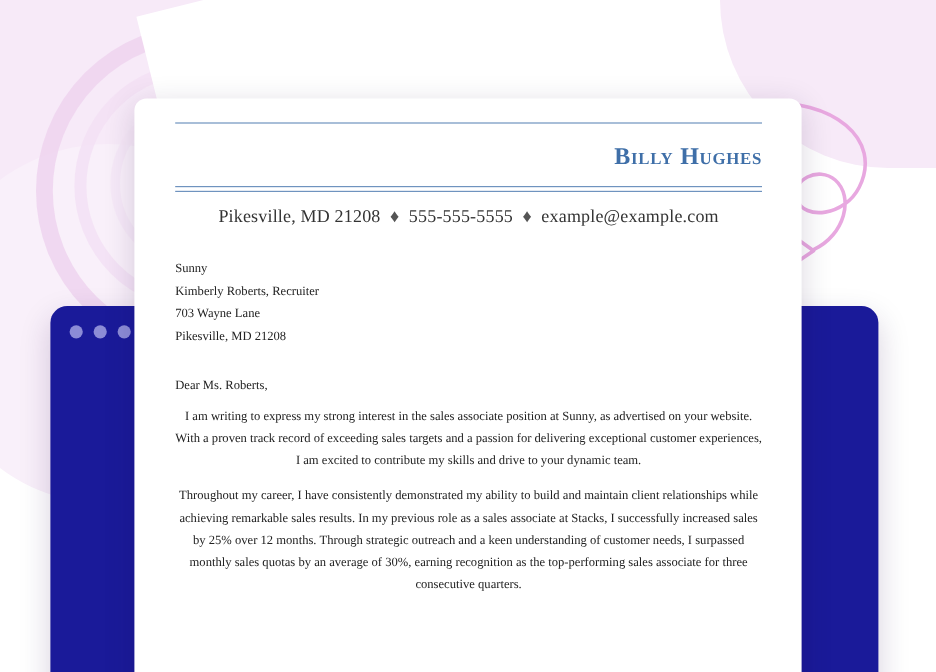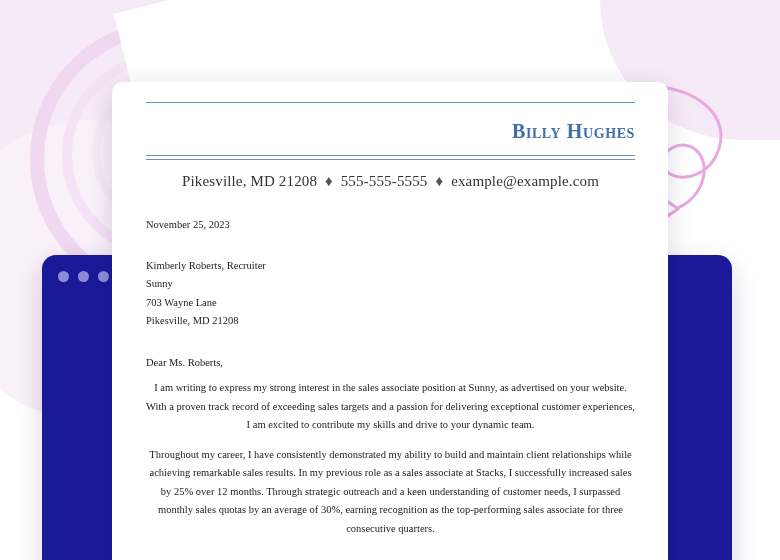--- a/index.html
+++ b/index.html
@@ -237,25 +237,24 @@
     <div id="contact-line">
       <span>Pikesville, MD 21208</span>
       <span class="sep">♦</span>
       <span>555-555-5555</span>
       <span class="sep">♦</span>
       <span>example@example.com</span>
     </div>
 
     <div id="letter-body">
 
-      <div id="letter-date">November 25, 2023</div>
 
       <div id="recipient-block">
+        <span class="addr-line">Sunny</span>
         <span class="addr-line">Kimberly Roberts, Recruiter</span>
-        <span class="addr-line">Sunny</span>
         <span class="addr-line">703 Wayne Lane</span>
         <span class="addr-line">Pikesville, MD 21208</span>
       </div>
 
       <div id="salutation">Dear Ms. Roberts,</div>
 
       <p class="body-para">I am writing to express my strong interest in the sales associate position at Sunny, as advertised on your website. With a proven track record of exceeding sales targets and a passion for delivering exceptional customer experiences, I am excited to contribute my skills and drive to your dynamic team.</p>
       <p class="body-para">Throughout my career, I have consistently demonstrated my ability to build and maintain client relationships while achieving remarkable sales results. In my previous role as a sales associate at Stacks, I successfully increased sales by 25% over 12 months. Through strategic outreach and a keen understanding of customer needs, I surpassed monthly sales quotas by an average of 30%, earning recognition as the top-performing sales associate for three consecutive quarters.</p>
 
     </div>

